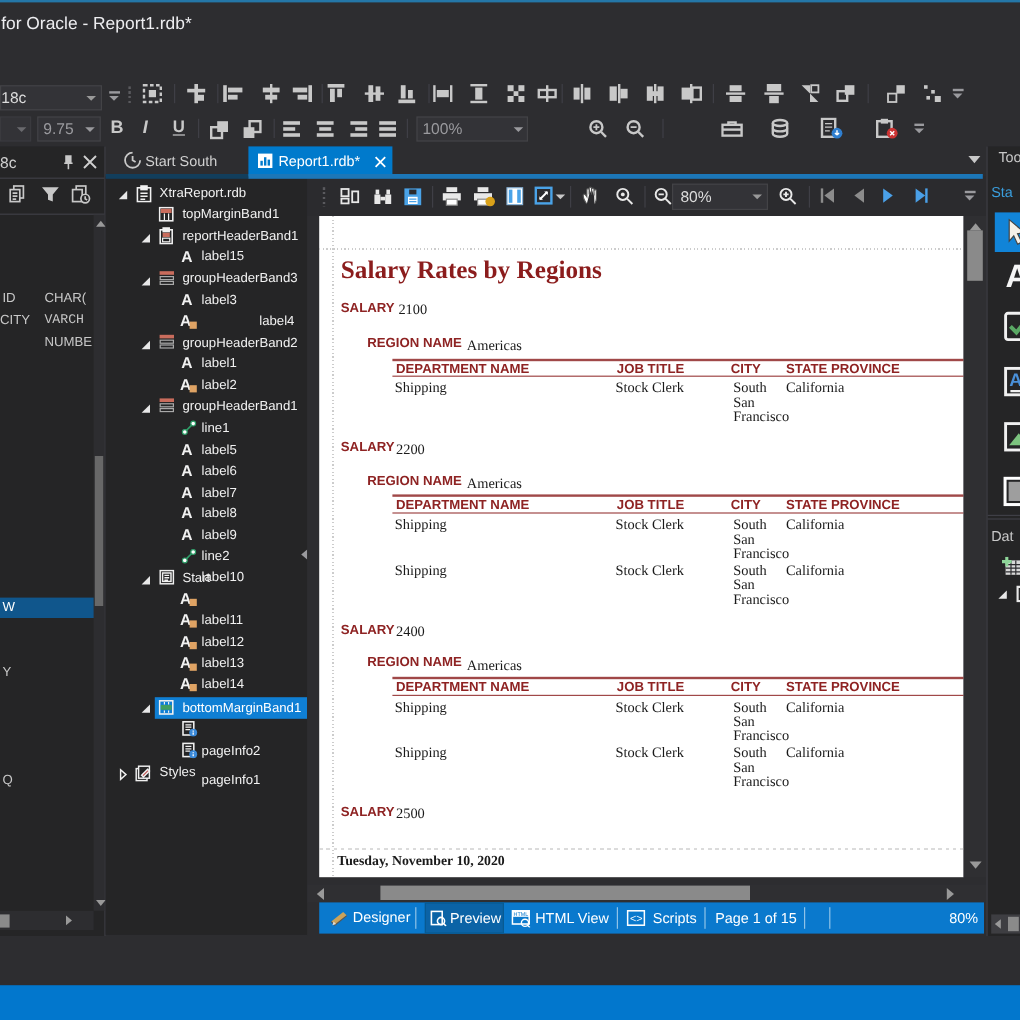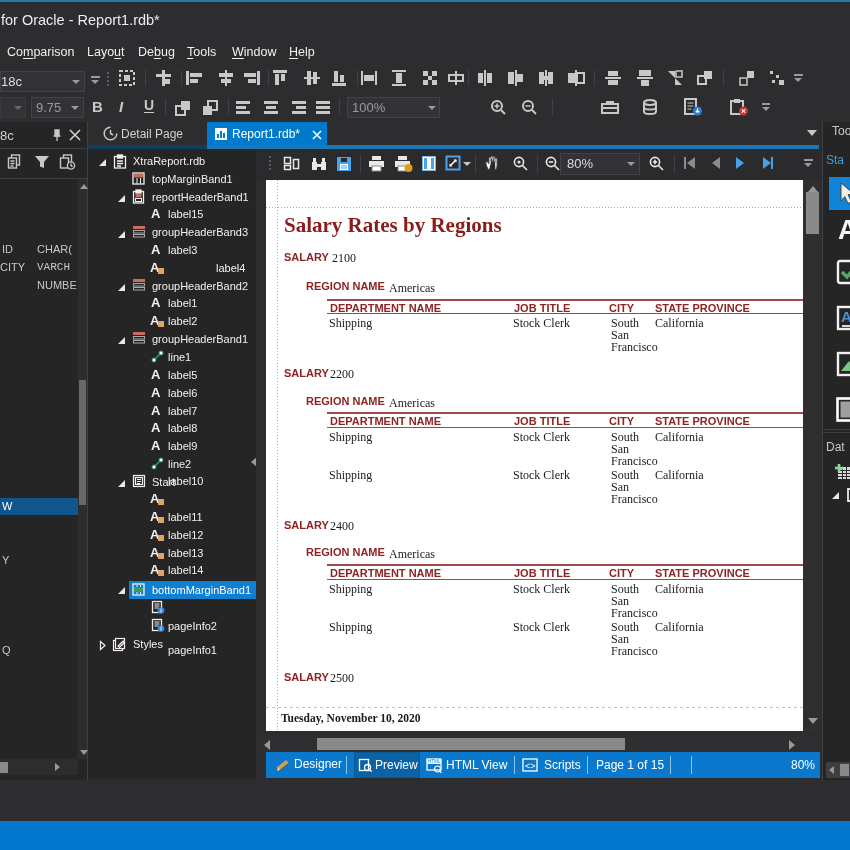--- a/index.html
+++ b/index.html
@@ -19,28 +19,20 @@
 .sf{font-family:"Liberation Serif",serif;color:#1a1a1a;}
 </style>
 </head>
 <body>
 <div id="root">
 
 <div class="abs" style="left:0;top:0;width:850px;height:2px;background:#2477a8;"></div>
 
 <div class="tx" style="left:1px;top:12px;font-size:14.5px;color:#ededf0;">for Oracle - Report1.rdb*</div>
 
-<div id="menubar" class="abs" style="left:0;top:45px;width:850px;height:22px;font-size:12.5px;color:#f1f1f1;">
-<span class="tx" style="left:7px;">Co<u>m</u>parison</span>
-<span class="tx" style="left:87px;">Layo<u>u</u>t</span>
-<span class="tx" style="left:138px;">De<u>b</u>ug</span>
-<span class="tx" style="left:187px;"><u>T</u>ools</span>
-<span class="tx" style="left:232px;"><u>W</u>indow</span>
-<span class="tx" style="left:289px;"><u>H</u>elp</span>
-</div>
 
 <div id="tb1" class="abs" style="left:0;top:64px;width:850px;height:28px;">
   <div class="combo" style="left:0;top:7px;width:85px;height:21px;"></div>
   <div class="tx" style="left:1px;top:10px;font-size:13px;color:#dcdcdc;">18c</div>
   <div class="cArr" style="left:72px;top:16px;"></div>
   <div class="abs" style="left:91px;top:12px;width:9px;height:2px;background:#9a9a9e;"></div>
   <div class="cArr" style="left:91px;top:16px;border-top-color:#9a9a9e;"></div>
   <div class="abs" style="left:107px;top:8px;width:2px;height:14px;background:repeating-linear-gradient(#5a5a5e 0 2px,transparent 2px 4px);"></div>
   <svg class="ico" style="left:118px;top:5px;" width="18" height="18">
         <g fill="#c8c8c8">
@@ -363,21 +355,21 @@
   <div class="abs" style="left:55px;top:641px;width:0;height:0;border-top:4px solid transparent;border-bottom:4px solid transparent;border-left:5px solid #999;"></div>
 </div>
 
 <div id="tabstrip" class="abs" style="left:88px;top:122px;width:762px;height:27px;z-index:5;">
   <svg class="ico" style="left:15px;top:4px;" width="15" height="15">
         <g fill="none" stroke="#c8c8c8" stroke-width="1.5">
           <path d="M7.5 1.2a6.3 6.3 0 1 0 6.3 6.3"></path>
           <path d="M7.5 4v3.5l2.5 1.5"></path>
         </g>
       </svg>
-  <div class="tx" style="left:33px;top:5px;font-size:12px;color:#d0d0d0;">Detail Page</div>
+  <div class="tx" style="left:33px;top:5px;font-size:12px;color:#d0d0d0;">Start South</div>
   <div class="abs" style="left:119px;top:0;width:120px;height:25px;background:#007acc;"></div>
   <svg class="ico" style="left:126px;top:5px;" width="14" height="14">
         <g>
           <rect x="1" y="1" width="12" height="12" fill="#fff"></rect>
           <rect x="3" y="7" width="2" height="4" fill="#007acc"></rect>
           <rect x="6" y="4" width="2" height="7" fill="#007acc"></rect>
           <rect x="9" y="6" width="2" height="5" fill="#007acc"></rect>
         </g>
       </svg>
   <div class="tx" style="left:144px;top:5px;font-size:12px;color:#fff;">Report1.rdb*</div>

